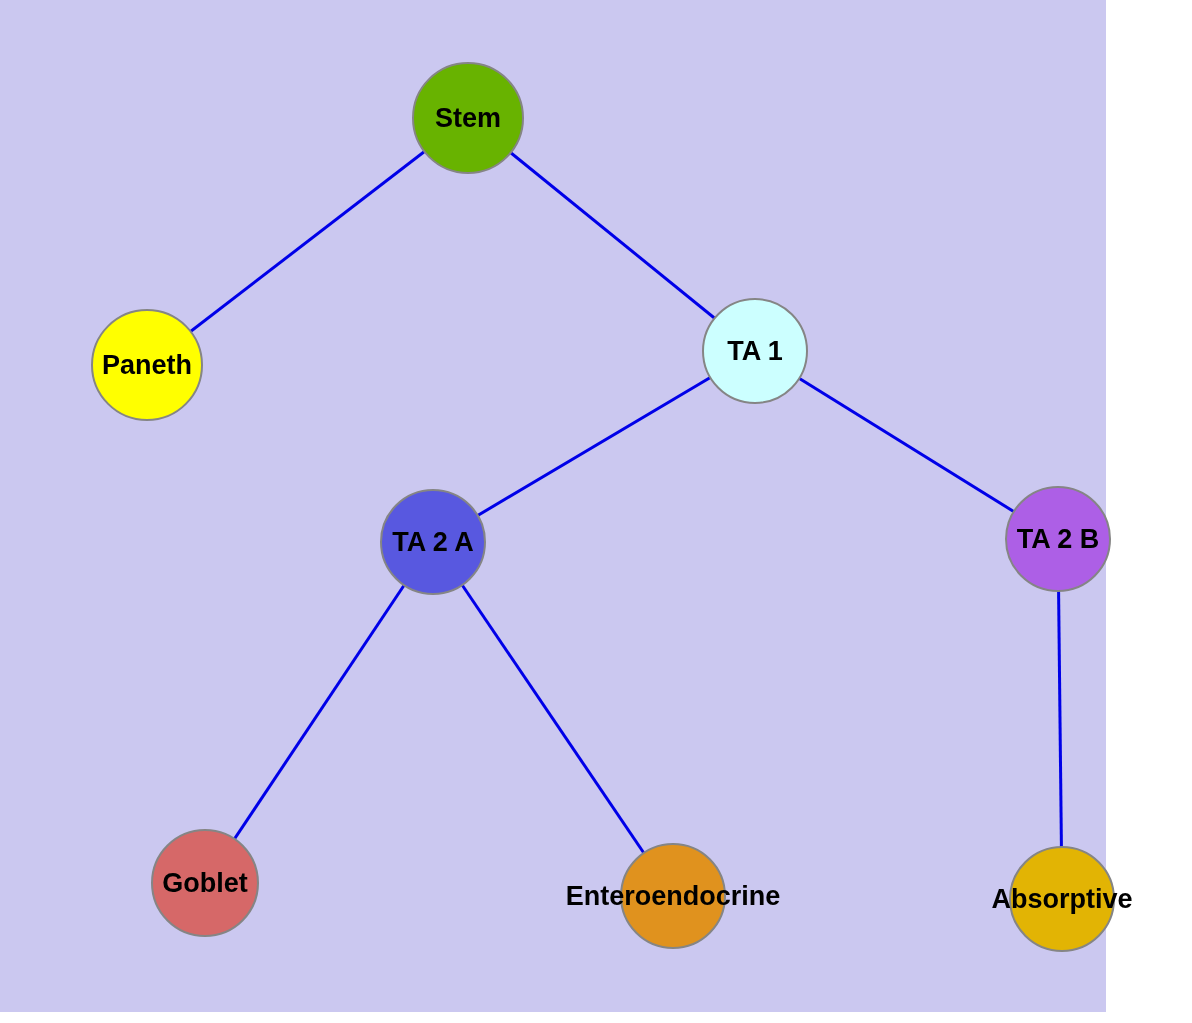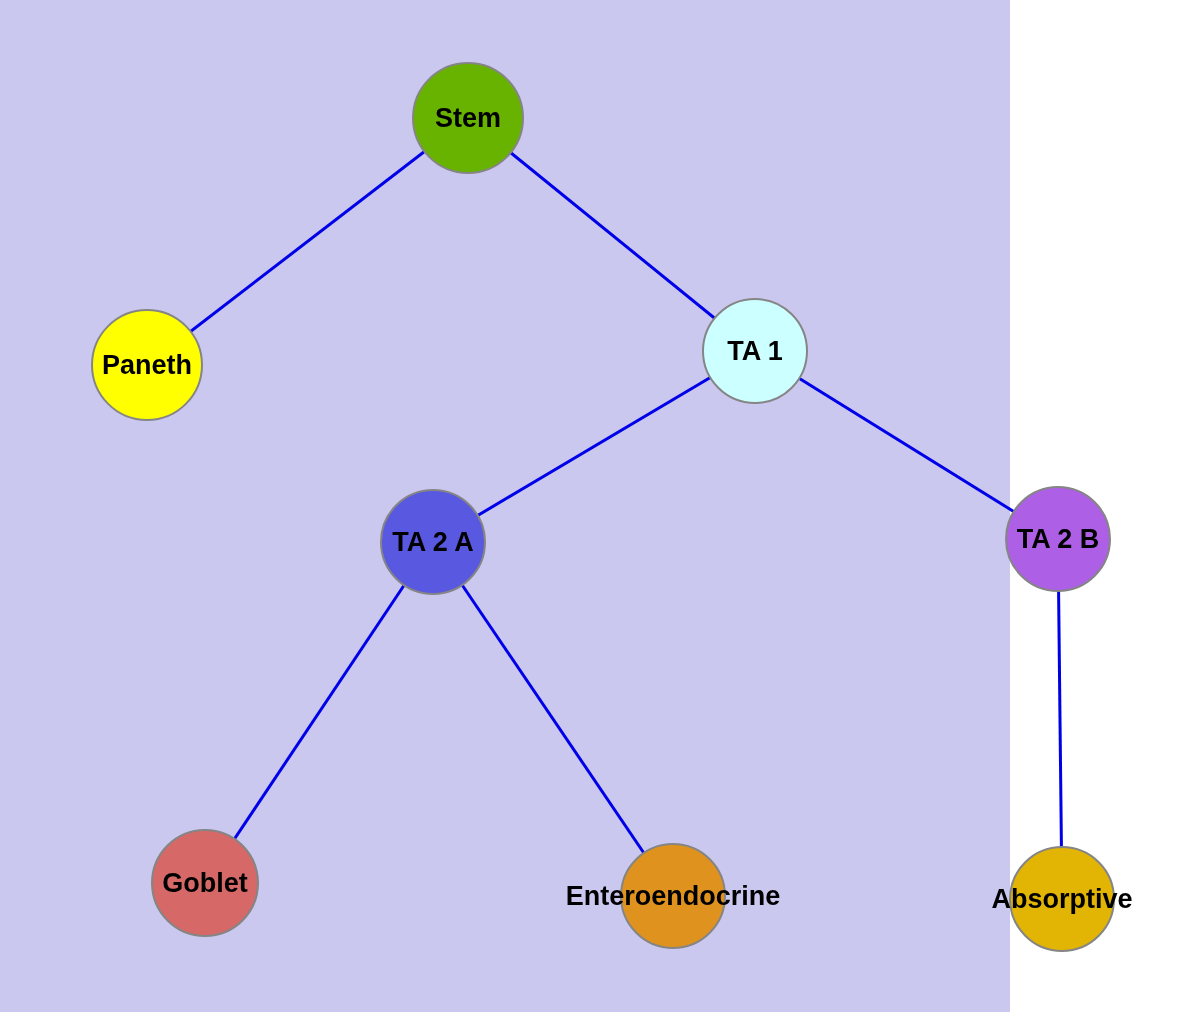--- a/index.html
+++ b/index.html
@@ -6,21 +6,21 @@
     margin: 0;
     padding: 0;
     width: 1192px;
     height: 1023px;
     background: #ffffff;
     font-family: "Liberation Sans", sans-serif;
     overflow: hidden;
   }
   .canvas-wrap {
     position: relative;
-    width: 1010px;
+    width: 1106px;
     height: 1012px;
     background: #cbc8f0;
   }
   svg text {
     font-family: "Liberation Sans", "DejaVu Sans", sans-serif;
     font-weight: bold;
     font-size: 27px;
     fill: #000000;
   }
 </style>

